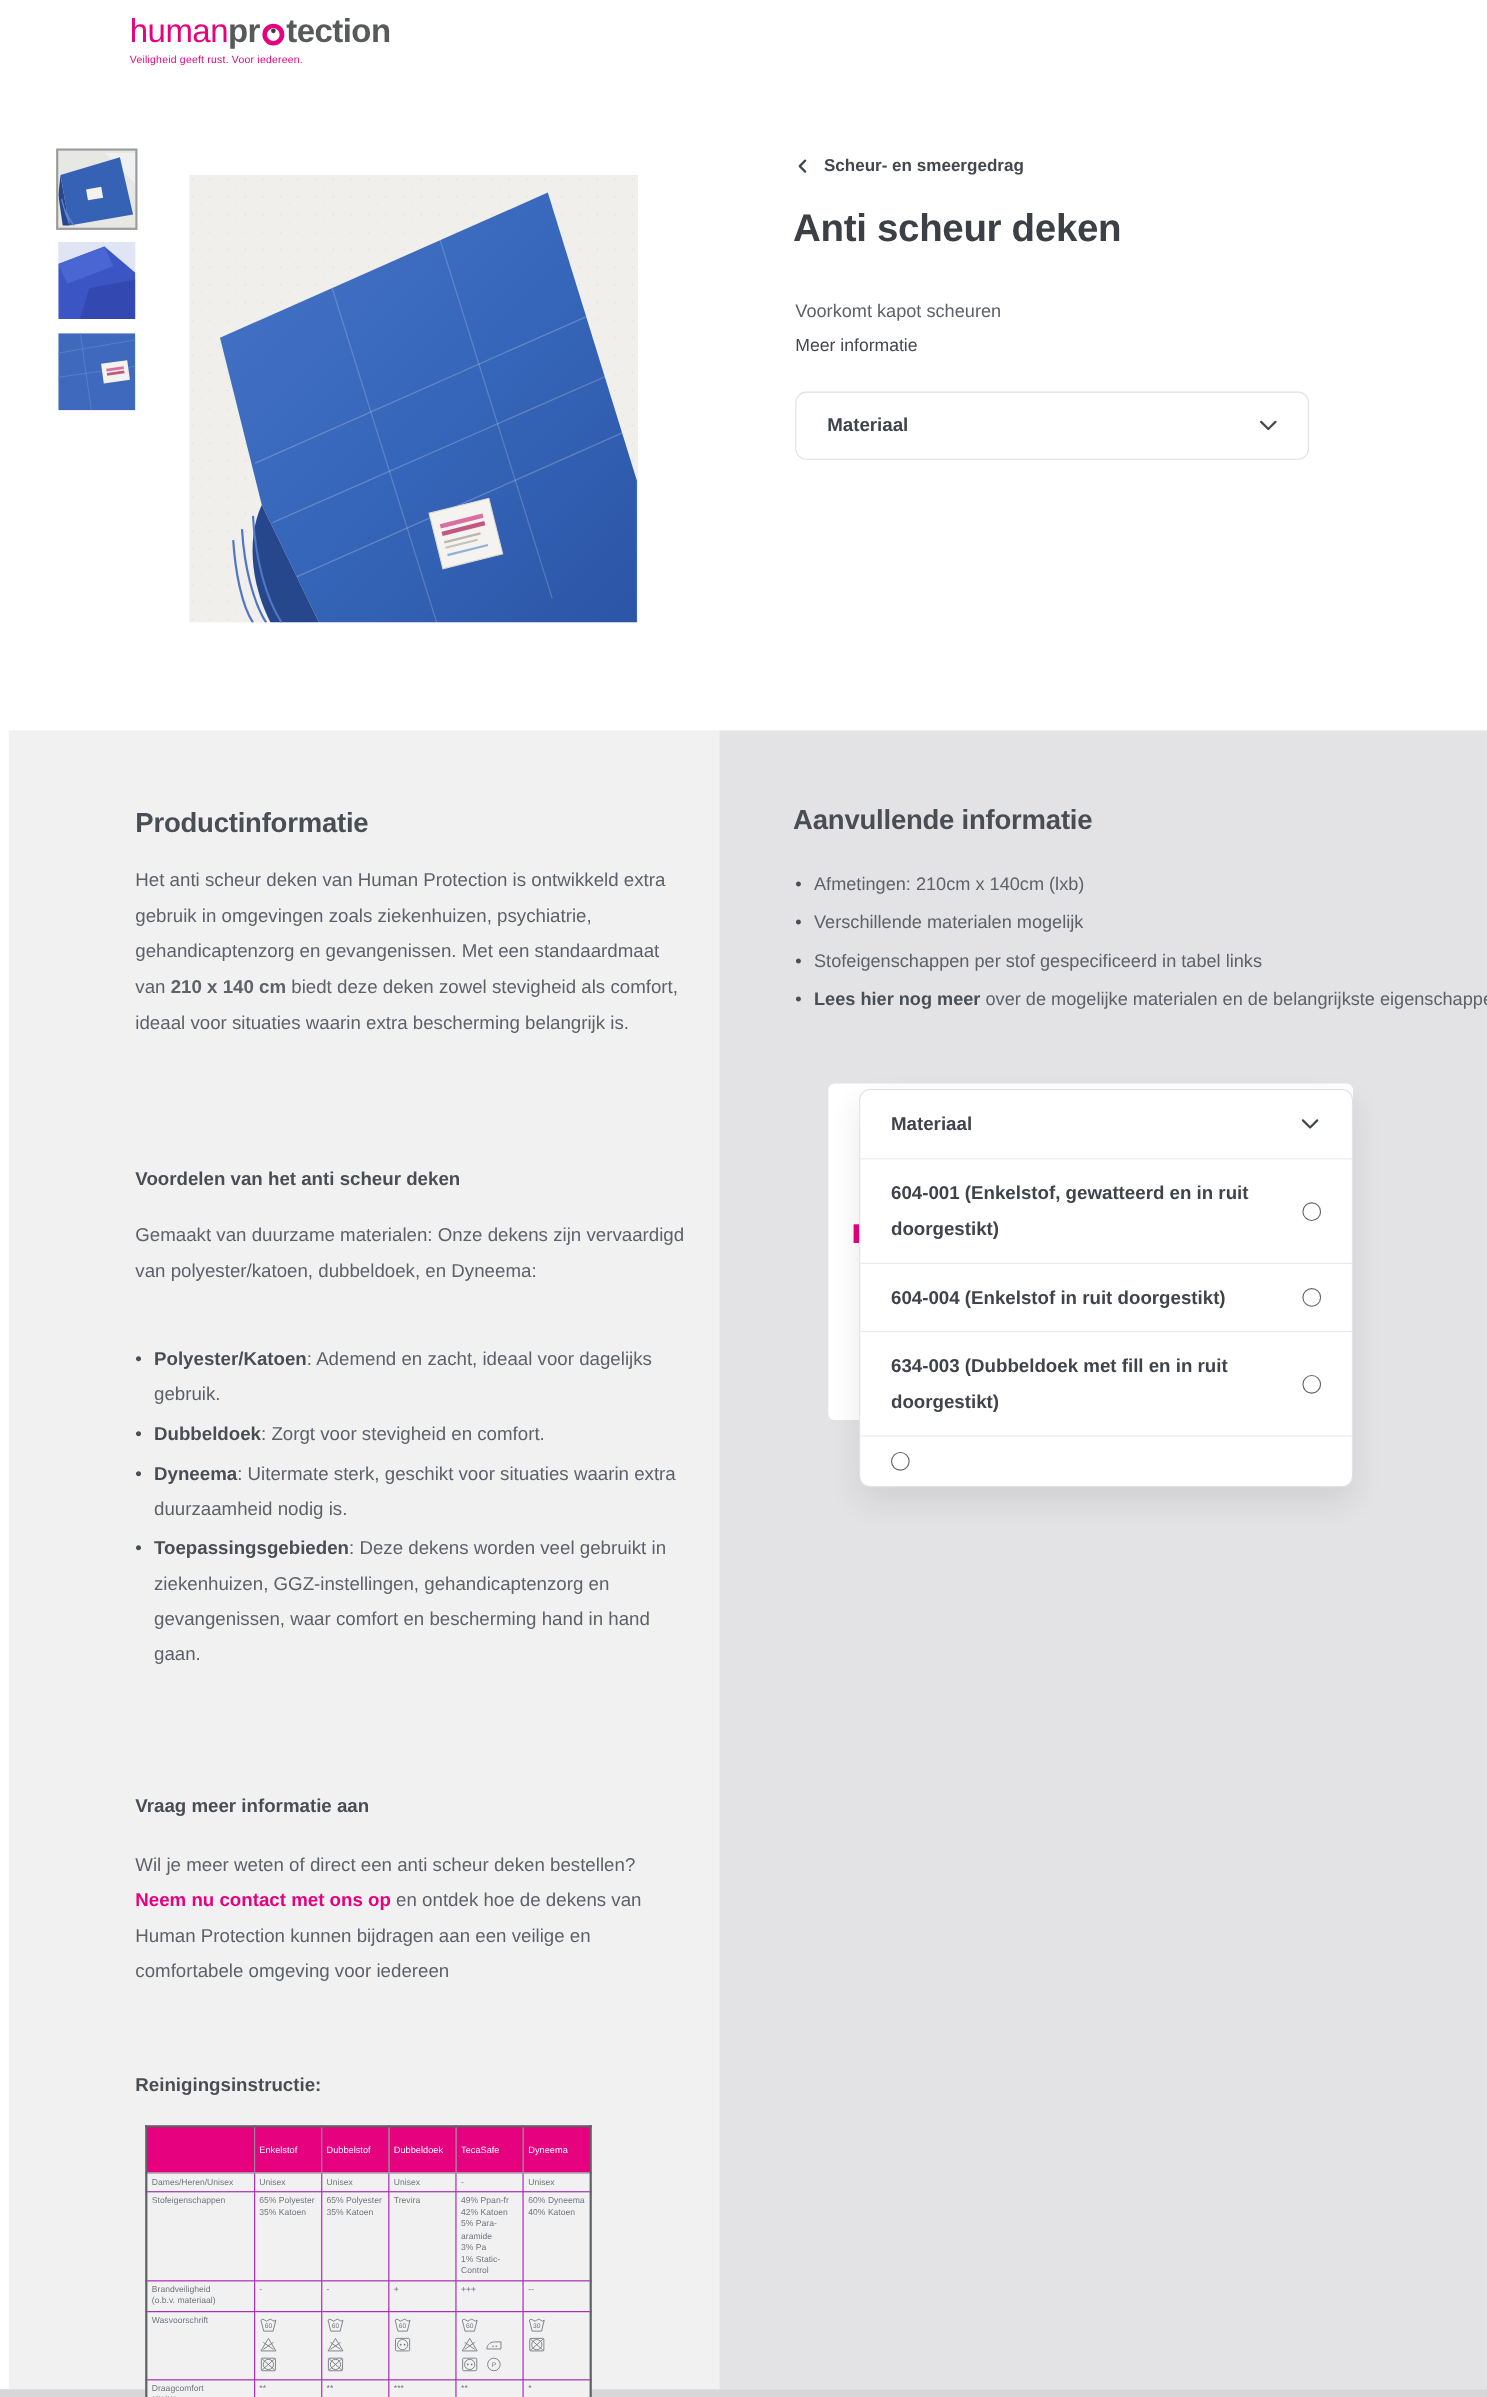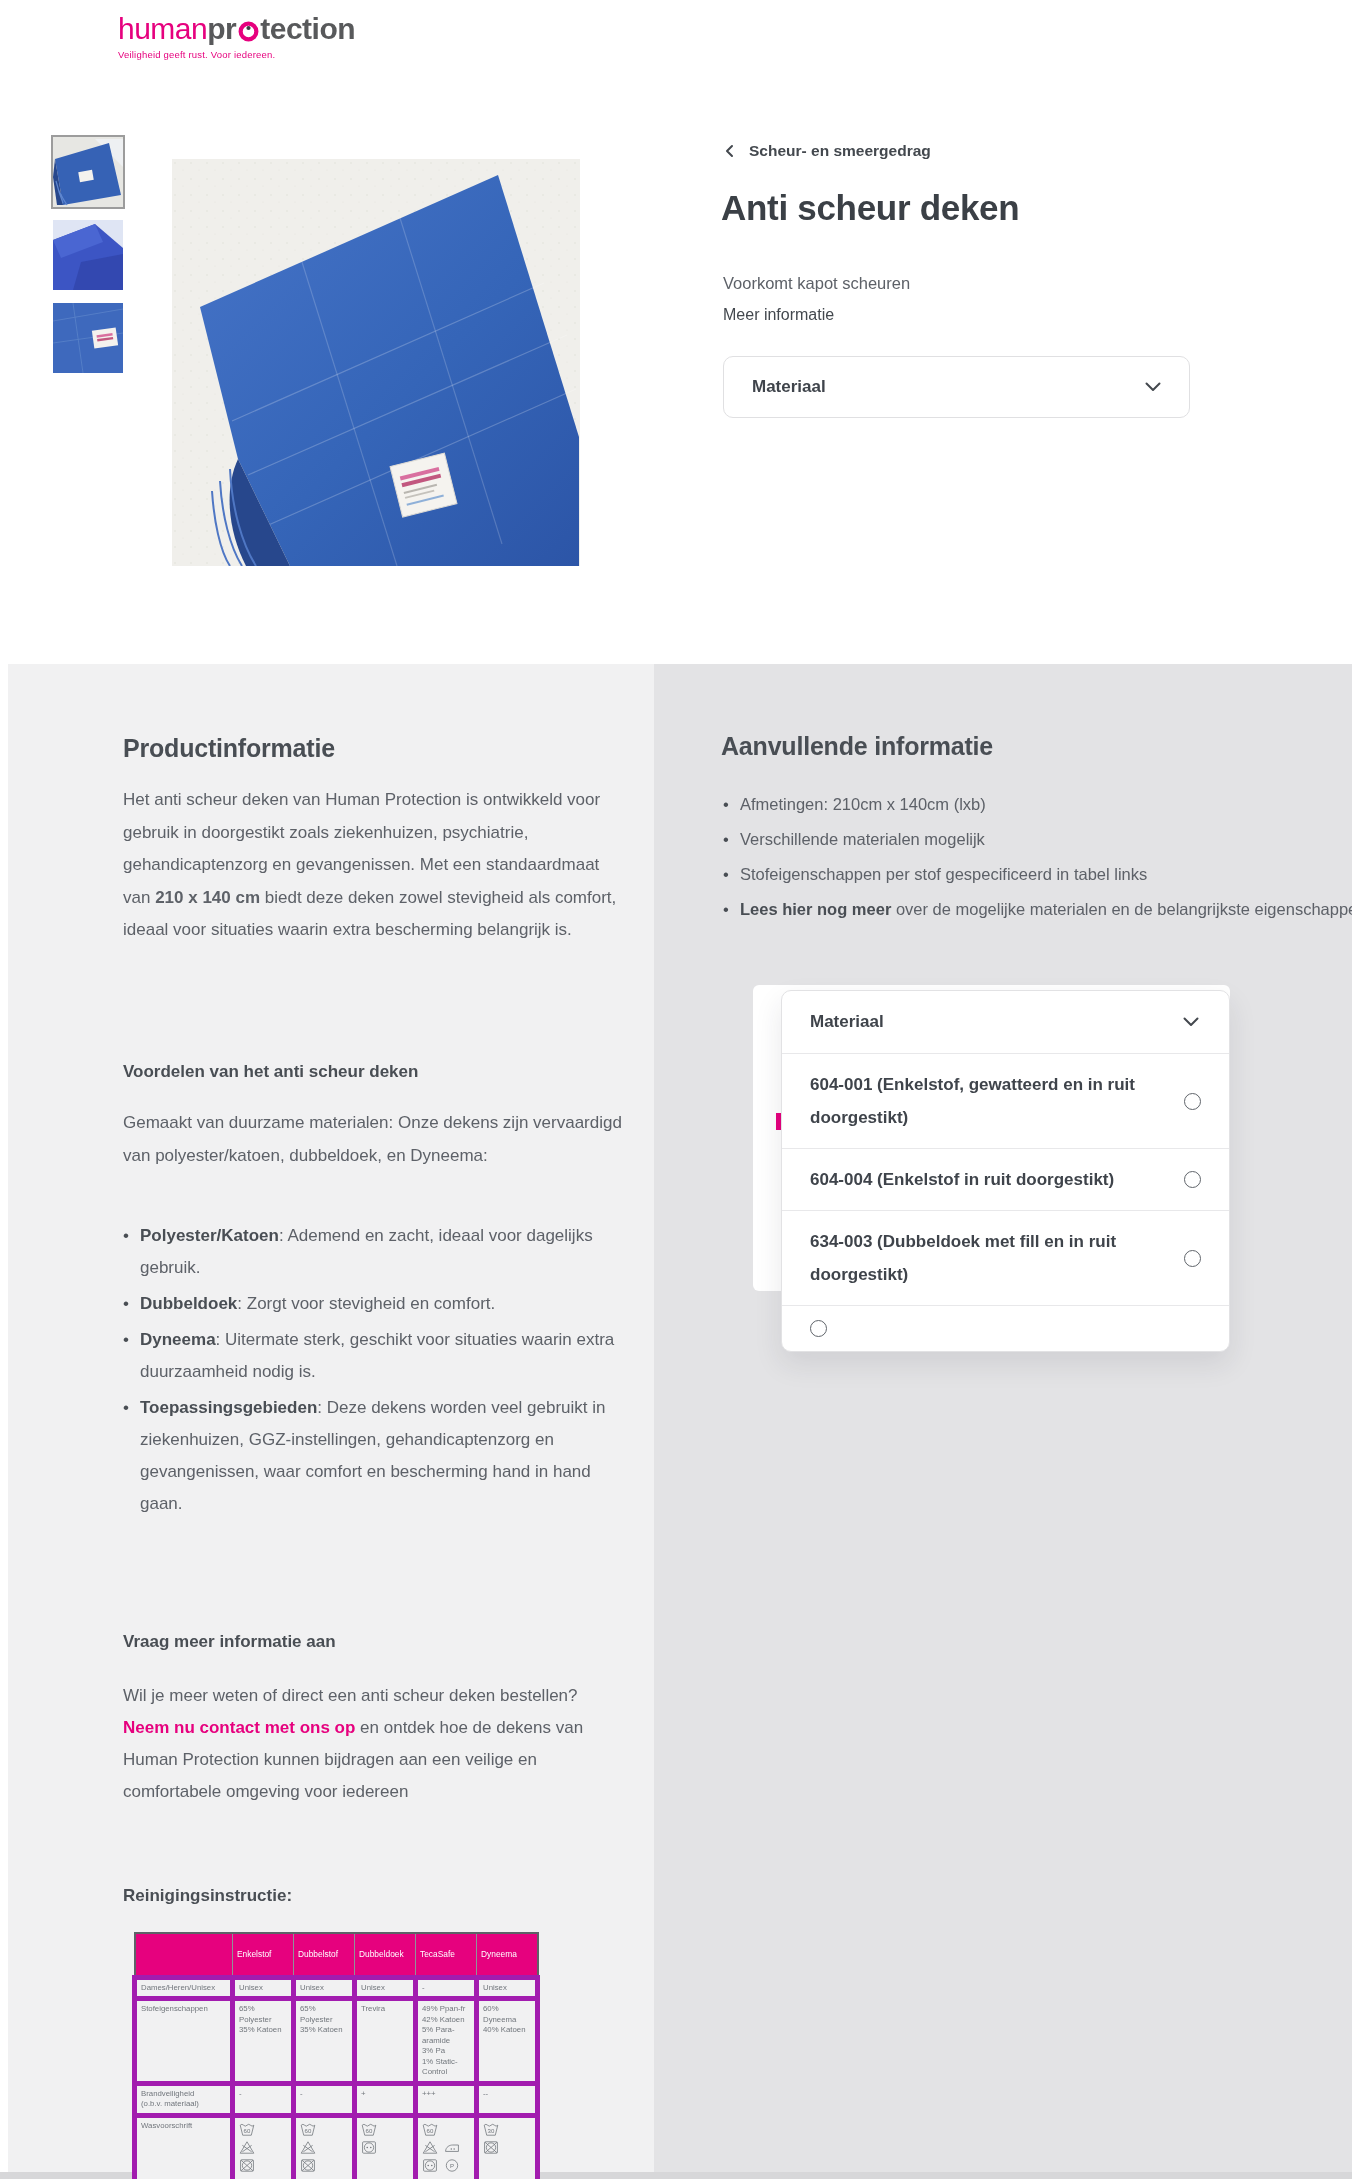--- a/index.html
+++ b/index.html
@@ -64,21 +64,21 @@
   
   .care-wrap { position:absolute; top:1268px; left:9px; }
   .care-table { border-collapse:collapse; table-layout:fixed; width:406px; border:2px solid #5d6267; background:#f1f1f2; }
   .care-table col.c0 { width:98px; }
   .care-table col.cn { width:61px; }
   .care-table thead th {
     background:#e6017e; color:#fff; font-weight:400; font-size:8.4px;
     text-align:left; padding:4px 4px; border:1px solid #8e9399; height:18px;
   }
   .care-table td {
-    border:5px solid #a21caf; font-size:7.8px; color:#71767c;
+    border:1px solid #a21caf; font-size:7.8px; color:#71767c;
     padding:3px 4px; vertical-align:top; line-height:1.35; white-space:pre-line;
   }
   .iline { display:flex; gap:6px; margin:1px 0 3px; }
   .care-icon { width:16px; height:15px; stroke:#71767c; fill:none; stroke-width:1.1; }
   .care-icon text { fill:#71767c; stroke:none; font-size:8.5px; text-anchor:middle; font-family:"Liberation Sans",sans-serif; }
   .care-icon .f { fill:#71767c; stroke:none; }
 
   
   .right-col { position:absolute; left:721px; top:664px; width:780px; }
   .ai-h { position:absolute; top:68px; left:0; }
@@ -193,21 +193,21 @@
       <path class="chev" d="M1.5 1.5 L8 8 L14.5 1.5"></path>
     </svg>
 </div>
 
 <div class="panel-left"></div>
 <div class="panel-right"></div>
 <div class="footer-strip"></div>
 
 <div class="left-col">
   <h2 class="h2 pi-h">Productinformatie</h2>
-  <p class="intro" id="intro-p"><span>Het anti scheur deken van Human Protection is ontwikkeld voor gebruik in doorgestikt zoals ziekenhuizen, psychiatrie, gehandicaptenzorg en gevangenissen. Met een standaardmaat van </span><span class="b">210 x 140 cm</span><span> biedt deze deken zowel stevigheid als comfort, ideaal voor situaties waarin extra bescherming belangrijk is.</span></p>
+  <p class="intro" id="intro-p"><span>Het anti scheur deken van Human Protection is ontwikkeld extra gebruik in omgevingen zoals ziekenhuizen, psychiatrie, gehandicaptenzorg en gevangenissen. Met een standaardmaat van </span><span class="b">210 x 140 cm</span><span> biedt deze deken zowel stevigheid als comfort, ideaal voor situaties waarin extra bescherming belangrijk is.</span></p>
   <div class="benefits-h">Voordelen van het anti scheur deken</div>
   <p class="materials-intro">Gemaakt van duurzame materialen: Onze dekens zijn vervaardigd van polyester/katoen, dubbeldoek, en Dyneema:</p>
   <ul class="left-ul" id="left-bullets">
       <li><span class="b">Polyester/Katoen</span>: Ademend en zacht, ideaal voor dagelijks gebruik.</li>
       <li><span class="b">Dubbeldoek</span>: Zorgt voor stevigheid en comfort.</li>
       <li><span class="b">Dyneema</span>: Uitermate sterk, geschikt voor situaties waarin extra duurzaamheid nodig is.</li>
       <li><span class="b">Toepassingsgebieden</span>: Deze dekens worden veel gebruikt in ziekenhuizen, GGZ-instellingen, gehandicaptenzorg en gevangenissen, waar comfort en bescherming hand in hand gaan.</li>
     </ul>
   <div class="request-h">Vraag meer informatie aan</div>
   <p class="contact" id="contact-p"><span>Wil je meer weten of direct een anti scheur deken bestellen? </span><span class="b link">Neem nu contact met ons op</span><span> en ontdek hoe de dekens van Human Protection kunnen bijdragen aan een veilige en comfortabele omgeving voor iedereen</span></p>

